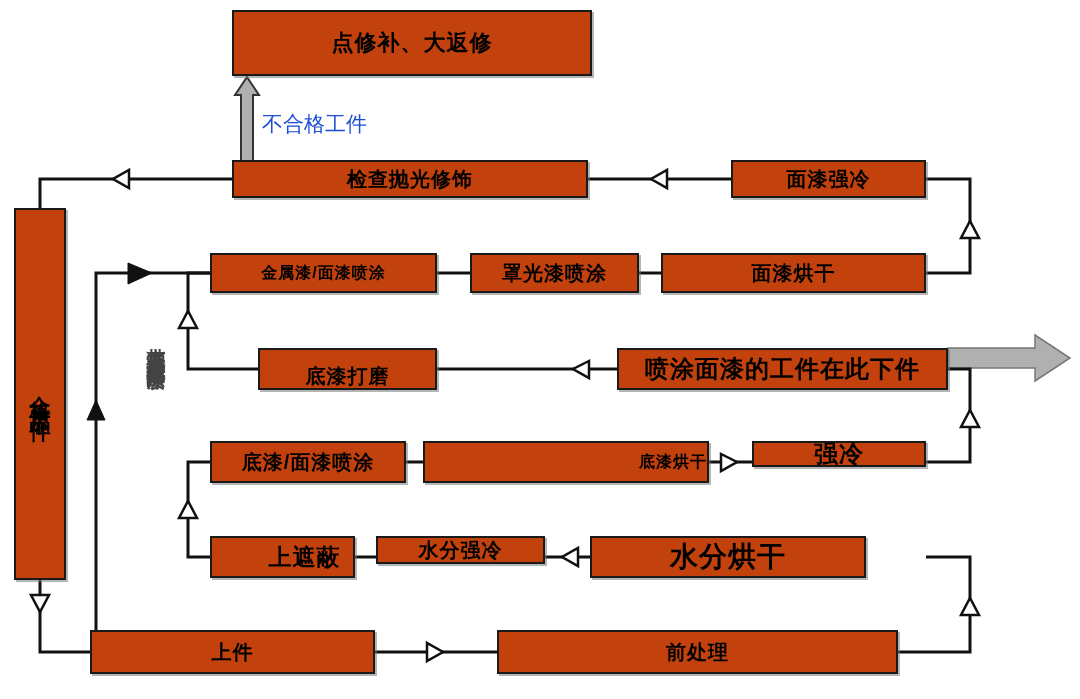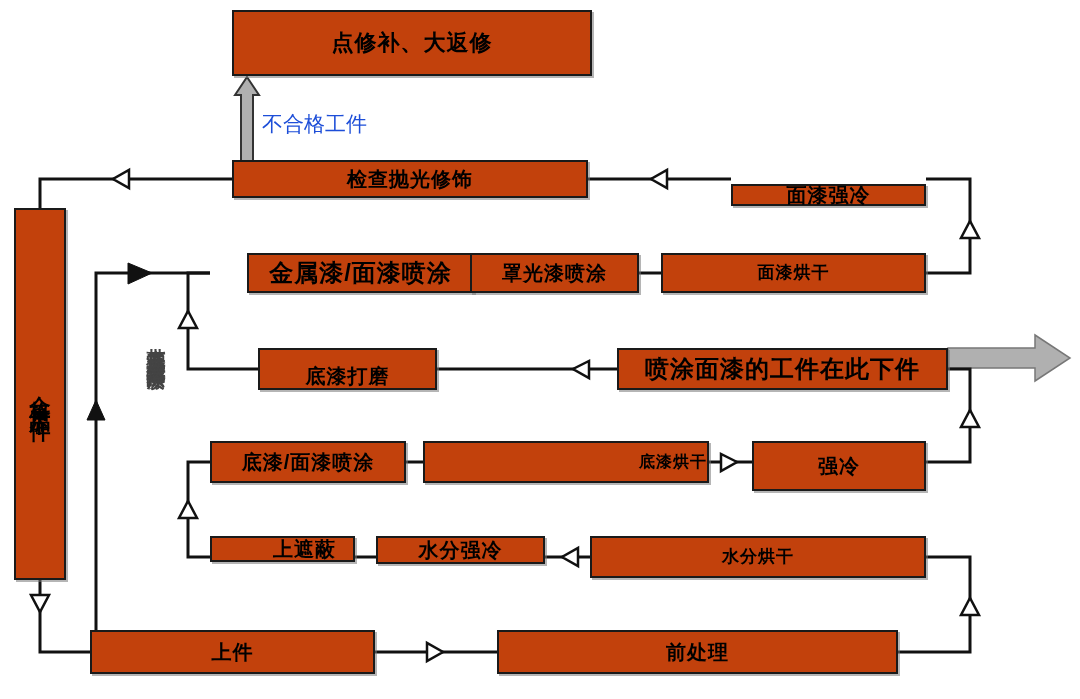--- a/index.html
+++ b/index.html
@@ -123,65 +123,65 @@
   </svg>
 
   <div class="node" style="left:232px;top:10px;width:360px;height:66px;font-size:22px;">
     <span>点修补、大返修</span>
   </div>
 
   <div class="node" style="left:232px;top:160px;width:356px;height:38px;font-size:20px;">
     <span>检查抛光修饰</span>
   </div>
 
-  <div class="node" style="left:731px;top:160px;width:195px;height:22px;font-size:20px;margin-top:24px;">
+  <div class="node" style="left:731px;top:160px;width:195px;height:38px;font-size:20px;">
     <span>面漆强冷</span>
   </div>
 
-  <div class="node" style="left:210px;top:253px;width:227px;height:40px;font-size:24px;margin-left:37px;">
+  <div class="node" style="left:210px;top:253px;width:227px;height:40px;font-size:16px;">
     <span>金属漆/面漆喷涂</span>
   </div>
 
   <div class="node" style="left:470px;top:253px;width:169px;height:40px;font-size:20px;">
     <span>罩光漆喷涂</span>
   </div>
 
-  <div class="node" style="left:661px;top:253px;width:265px;height:40px;font-size:17px;">
+  <div class="node" style="left:661px;top:253px;width:265px;height:40px;font-size:20px;">
     <span>面漆烘干</span>
   </div>
 
   <div class="node" style="left:258px;top:348px;width:179px;height:42px;font-size:20px;align-items:flex-end;">
     <span>底漆打磨</span>
   </div>
 
   <div class="node" style="left:617px;top:348px;width:331px;height:42px;font-size:24px;">
     <span>喷涂面漆的工件在此下件</span>
   </div>
 
   <div class="node" style="left:210px;top:441px;width:196px;height:42px;font-size:20px;">
     <span>底漆/面漆喷涂</span>
   </div>
 
   <div class="node" style="left:423px;top:441px;width:286px;height:42px;font-size:16px;justify-content:flex-end;">
     <span>底漆烘干</span>
   </div>
 
-  <div class="node" style="left:752px;top:441px;width:174px;height:50px;font-size:20px;">
+  <div class="node" style="left:752px;top:441px;width:174px;height:26px;font-size:24px;">
     <span>强冷</span>
   </div>
 
-  <div class="node" style="left:210px;top:536px;width:145px;height:26px;font-size:20px;padding-left:44px;">
+  <div class="node" style="left:210px;top:536px;width:145px;height:42px;font-size:23px;padding-left:44px;">
     <span>上遮蔽</span>
   </div>
 
   <div class="node" style="left:376px;top:536px;width:169px;height:28px;font-size:20px;">
     <span>水分强冷</span>
   </div>
 
-  <div class="node" style="left:590px;top:536px;width:336px;height:42px;font-size:17px;justify-content:center;">
+  <div class="node" style="left:590px;top:536px;width:276px;height:42px;font-size:28px;justify-content:center;">
     <span>水分烘干</span>
   </div>
 
   <div class="node" style="left:90px;top:630px;width:285px;height:44px;font-size:20px;align-items:center;">
     <span>上件</span>
   </div>
 
   <div class="node" style="left:497px;top:630px;width:401px;height:44px;font-size:20px;align-items:center;">
     <span>前处理</span>
   </div>

